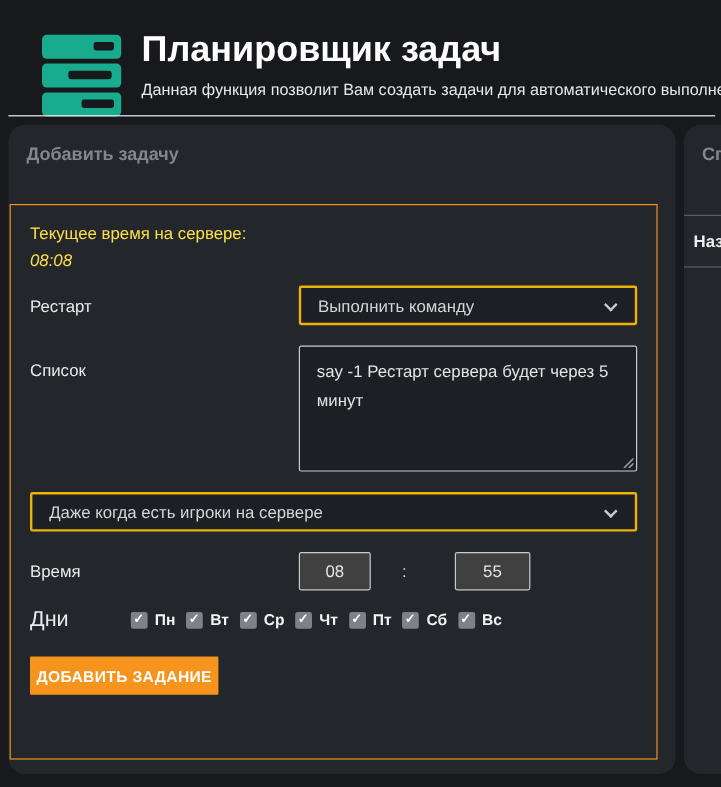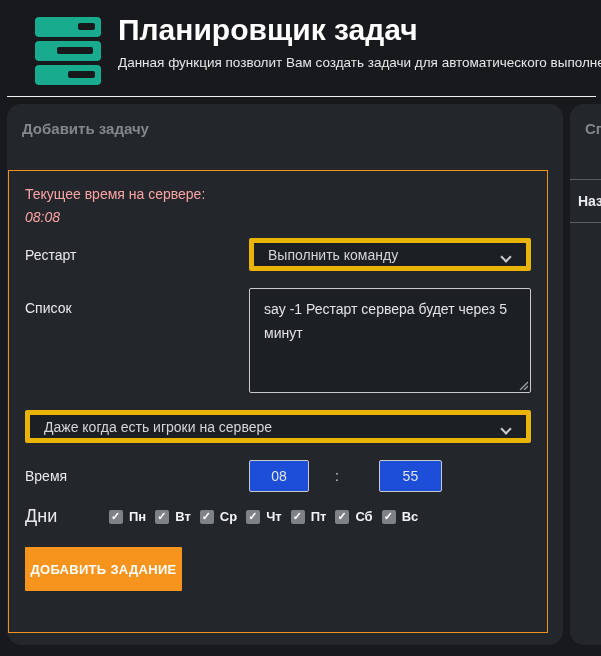--- a/index.html
+++ b/index.html
@@ -5,21 +5,21 @@
   * { margin: 0; padding: 0; box-sizing: border-box; }
   html, body {
     width: 601px; height: 656px;
     overflow: hidden;
     background: #17191d;
     font-family: "Liberation Sans", sans-serif;
   }
   body { position: relative; }
 
   
-  .header { position: absolute; top: 0; left: 0; width: 478px; height: 96px; }
+  .header { position: absolute; top: 12px; left: 0; width: 478px; height: 96px; }
   .logo { position: absolute; left: 35px; top: 17px; width: 66px; height: 68px;
           display: flex; flex-direction: column; justify-content: space-between; }
   .logo-bar { position: relative; width: 66px; height: 20px; background: #18ab8e; border-radius: 4px; }
   .logo-slot { position: absolute; top: 6px; height: 7px; background: #17191d; border-radius: 2px; }
   .slot-1 { left: 43px; width: 17px; }
   .slot-2 { left: 22px; width: 36px; }
   .slot-3 { left: 33px; width: 27px; }
   .header-text { position: absolute; left: 118px; top: 12px; white-space: nowrap; }
   .page-title { font-size: 30px; font-weight: bold; color: #ffffff; line-height: 36px; }
   .page-subtitle { margin-top: 7px; font-size: 13.5px; color: #e7e8ea; }
@@ -30,39 +30,39 @@
   .panel { position: absolute; top: 104px; background: #23262b; border-radius: 14px; }
   .panel-left  { left: 7px;  width: 556px; height: 541px; }
   .panel-right { left: 570px; width: 240px; height: 541px; }
   .panel-heading { padding: 16px 15px 0 15px; font-size: 15px; font-weight: bold; color: #84878a; white-space: nowrap; }
 
   
   .form-box {
     position: absolute; left: 1px; right: 15px; top: 66px; bottom: 12px;
     border: 1px solid #f1921e; padding: 15px 16px;
   }
-  .server-time-label, .server-time { font-size: 14px; color: #fca5a5; }
+  .server-time-label, .server-time { font-size: 14px; color: #fde047; }
   .server-time { margin-top: 7px; font-style: italic; }
   .time-note { margin-bottom: 13px; }
 
   .form-row { display: flex; align-items: center; margin-bottom: 17px; }
   .form-row.row-top { align-items: flex-start; margin-bottom: 17px; }
   .row-label { width: 224px; flex: none; font-size: 14px; color: #e9eaec; }
   .row-top .row-label { padding-top: 12px; }
   .row-control { flex: 1; min-width: 0; }
 
   .text-input {
     width: 100%; height: 34px;
     background: #1c1f23; border: 1px solid #c9c9c9; border-radius: 2px;
     color: #e2e4e5; font-size: 14px; font-family: "Liberation Sans", sans-serif;
     padding: 0 14px; outline: none;
   }
   .select-box {
     position: relative; height: 33px;
-    background: #1c1f23; border: 5px solid #eab308; border-radius: 2px;
+    background: #1c1f23; border: 2px solid #eab308; border-radius: 2px;
     display: flex; align-items: center; padding: 0 30px 0 14px;
     color: #d4d6d8; font-size: 14px; cursor: default;
   }
   .chevron {
     position: absolute; right: 16px; top: 11px;
     width: 8px; height: 8px;
     border-right: 2px solid #c9cbcd; border-bottom: 2px solid #c9cbcd;
     transform: rotate(45deg); transform-origin: center; margin-top: -1px;
   }
   .textarea-wrap { position: relative; }
@@ -70,21 +70,21 @@
     display: block; width: 100%; height: 105px; resize: none;
     background: #1c1f23; border: 1px solid #c9c9c9; border-radius: 2px;
     color: #e2e4e5; font-size: 14px; line-height: 24px; font-family: "Liberation Sans", sans-serif;
     padding: 8px 14px; outline: none; overflow: hidden;
   }
   .resize-handle { position: absolute; right: 3px; bottom: 3px; width: 10px; height: 10px; }
 
   .time-row { margin-bottom: 14px; }
   .time-input {
     height: 32px; text-align: center;
-    background: #1d4ed8; border: 1px solid #c9c9c9; border-radius: 2px;
+    background: #404040; border: 1px solid #c9c9c9; border-radius: 2px;
     color: #e2e4e5; font-size: 14px; font-family: "Liberation Sans", sans-serif; outline: none;
   }
   .time-hours { width: 60px; }
   .time-minutes { width: 63px; }
   .time-colon { color: #d4d6d8; font-size: 14px; margin: 0 40px 0 26px; }
 
   .days-row { display: flex; align-items: center; margin-bottom: 20px; }
   .days-label { width: 84px; flex: none; font-size: 18px; color: #e9eaec; }
   .day-group { display: flex; align-items: center; margin-right: 9px; }
   .cb {
@@ -93,21 +93,21 @@
   }
   .cb::after {
     content: "\2713";
     position: absolute; left: 2px; top: -1px;
     color: #ffffff; font-size: 11px; font-weight: bold; line-height: 15px;
   }
   .day-label { margin-left: 6px; font-size: 13px; font-weight: bold; color: #f1f2f4; text-align: center; }
 
   .submit-btn {
     display: block; border: none; cursor: pointer;
-    width: 157px; height: 44px;
+    width: 157px; height: 32px;
     background: #f7941e; color: #ffffff;
     font-family: "Liberation Sans", sans-serif;
     font-size: 13px; font-weight: bold; letter-spacing: 0.3px;
     text-align: center; line-height: 33px; border-radius: 1px;
   }
 
   
   .task-table-head {
     margin-top: 42px;
     border-top: 1px solid #5a5e62; border-bottom: 1px solid #5a5e62;

